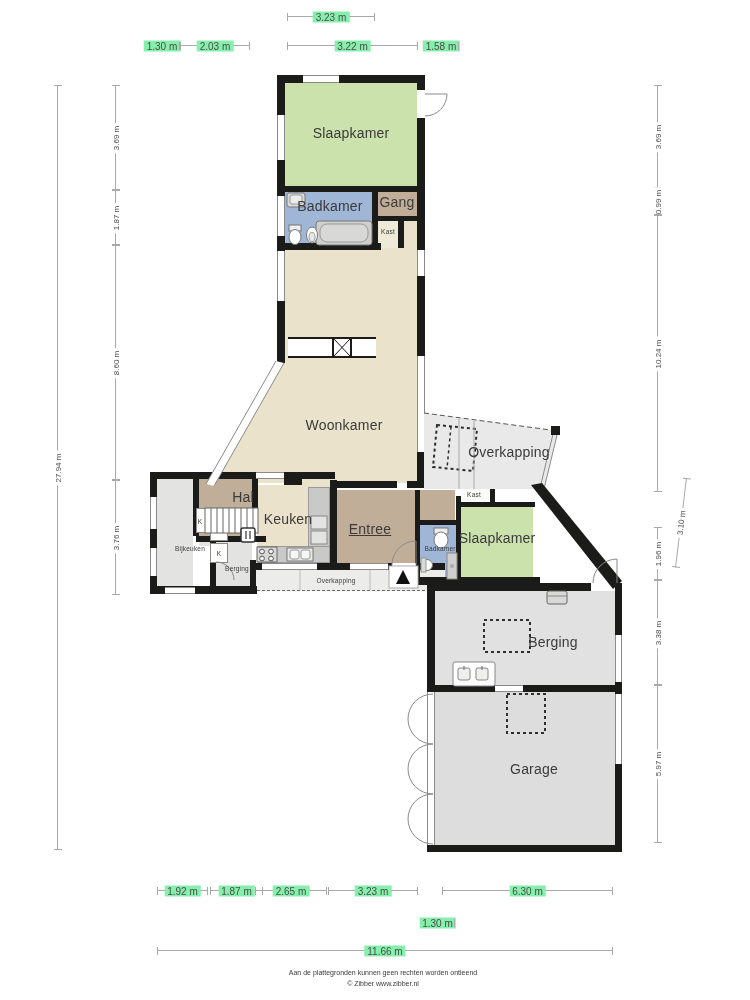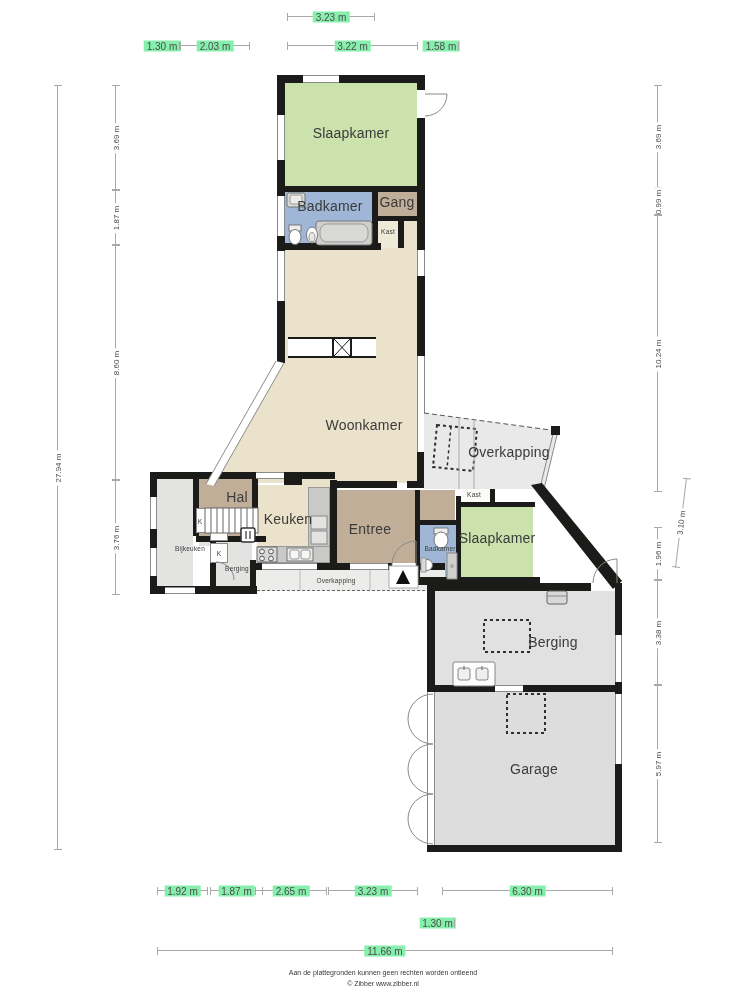--- a/index.html
+++ b/index.html
@@ -220,29 +220,29 @@
     <rect x="507" y="694" width="38" height="39" fill="none" stroke="#2e2e2e" stroke-width="2" stroke-dasharray="3,3"></rect>
 
     <line x1="300" y1="570" x2="300" y2="590" stroke="#bbb"></line>
     <line x1="370" y1="570" x2="370" y2="590" stroke="#bbb"></line>
   </svg>
 
   <span class="lbl" style="left:351px;top:133px;">Slaapkamer</span>
   <span class="lbl" style="left:330px;top:206px;">Badkamer</span>
   <span class="lbl" style="left:397px;top:202px;">Gang</span>
   <span class="lbl sm" style="left:388px;top:231px;">Kast</span>
-  <span class="lbl" style="left:344px;top:425px;margin-left:20px;">Woonkamer</span>
+  <span class="lbl" style="left:344px;top:425px;">Woonkamer</span>
   <span class="lbl" style="left:509px;top:452px;">Overkapping</span>
-  <span class="lbl" style="left:223px;top:497px;padding-left:28px;">Hal</span>
+  <span class="lbl" style="left:229px;top:497px;padding-left:28px;">Hal</span>
   <span class="lbl" style="left:288px;top:519px;">Keuken</span>
   <span class="lbl sm" style="left:190px;top:548px;">Bijkeuken</span>
   <span class="lbl sm" style="left:237px;top:568px;">Berging</span>
   <span class="lbl sm" style="left:200px;top:521px;">K</span>
   <span class="lbl sm" style="left:219px;top:553px;">K</span>
-  <span class="lbl" style="left:370px;top:529px;">Entree</span>
+  <span class="lbl" style="left:370px;top:529px;text-decoration:underline;">Entree</span>
   <span class="lbl sm" style="left:474px;top:494px;">Kast</span>
   <span class="lbl sm" style="left:440px;top:548px;">Badkamer</span>
   <span class="lbl" style="left:497px;top:538px;">Slaapkamer</span>
   <span class="lbl sm" style="left:336px;top:580px;">Overkapping</span>
   <span class="lbl" style="left:553px;top:642px;">Berging</span>
   <span class="lbl" style="left:534px;top:769px;">Garage</span>
 
   <div class="dh" style="left:287px;top:16px;width:88px;">
       <span class="t">3.23 m</span>
     </div>

